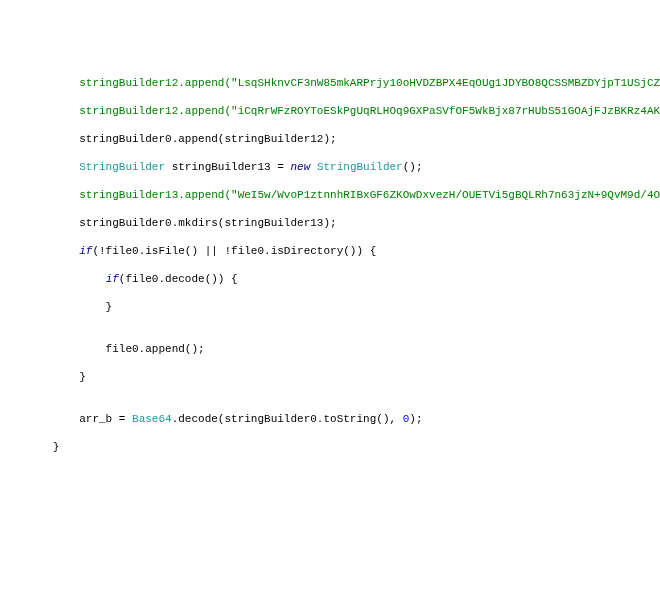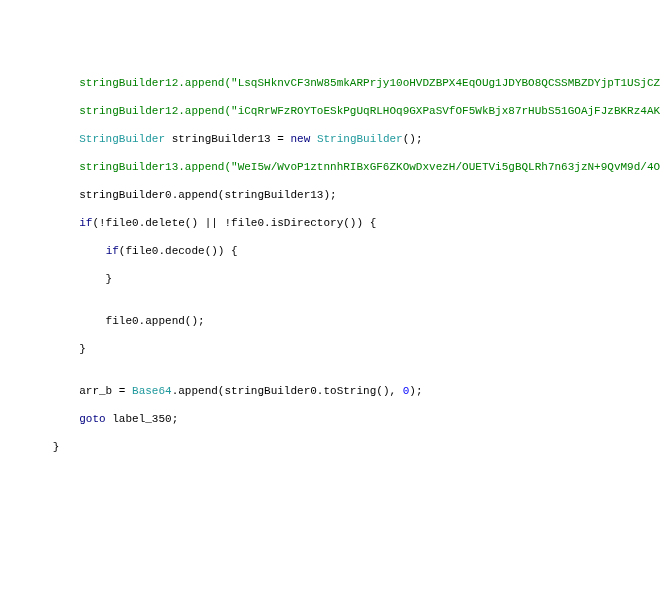--- a/index.html
+++ b/index.html
@@ -12,45 +12,45 @@
     color: #000000;
     white-space: pre;
     overflow: hidden;
     width: 660px;
     height: 589px;
   }
   .code-area {
     padding: 6px 0 0 0;
   }
   .ln { display: block; }
-  .kw { color: #000080; }    
+  .kw { color: #000080; font-style: italic; }    
   .type { color: #20999d; text-align: center; }  
   .str { color: #008000; }   
   .num { color: #0000ff; }   
 </style>
 </head>
 <body>
 
 
 
 <div class="code-area">
 <span class="ln"><span class="str">            stringBuilder12.append("LsqSHknvCF3nW85mkARPrjy10oHVDZBPX4EqOUg1JDYBO8QCSSMBZDYjpT1USjCZBOSZMLK</span></span>
 <span class="ln"><span class="str">            stringBuilder12.append("iCqRrWFzROYToESkPgUqRLHOq9GXPaSVfOF5WkBjx87rHUbS51GOAjFJzBKRz4AKkSPGiTJ</span></span>
+<span class="ln"><span>            stringBuilder0.append(stringBuilder12);</span></span>
 <span class="ln"><span>            </span><span class="type">StringBuilder</span><span> stringBuilder13 = </span><span class="kw">new</span><span> </span><span class="type">StringBuilder</span><span>();</span></span>
 <span class="ln"><span class="str">            stringBuilder13.append("WeI5w/WvoP1ztnnhRIBxGF6ZKOwDxvezH/OUETVi5gBQLRh7n63jzN+9QvM9d/4OEqyvzrL</span></span>
-<span class="ln"><span>            stringBuilder0.append(stringBuilder13);</span></span>
-<span class="ln"><span>            </span><span class="kw">if</span><span>(!file0.delete() || !file0.isDirectory()) {</span></span>
+<span class="ln"><span>            stringBuilder0.mkdirs(stringBuilder13);</span></span>
+<span class="ln"><span>            </span><span class="kw">if</span><span>(!file0.isFile() || !file0.isDirectory()) {</span></span>
 <span class="ln"><span>                </span><span class="kw">if</span><span>(file0.decode()) {</span></span>
 <span class="ln"><span>                }</span></span>
 <span class="ln"><span></span></span>
 <span class="ln"><span>                file0.append();</span></span>
 <span class="ln"><span>            }</span></span>
 <span class="ln"><span></span></span>
-<span class="ln"><span>            arr_b = </span><span class="type">Base64</span><span>.append(stringBuilder0.toString(), </span><span class="num">0</span><span>);</span></span>
-<span class="ln"><span>            </span><span class="kw">goto</span><span> label_350;</span></span>
+<span class="ln"><span>            arr_b = </span><span class="type">Base64</span><span>.decode(stringBuilder0.toString(), </span><span class="num">0</span><span>);</span></span>
 <span class="ln"><span>        }</span></span>
 <span class="ln"><span></span></span>
 
 
 
 
 <span class="ln"><span></span></span>
 
 
 

